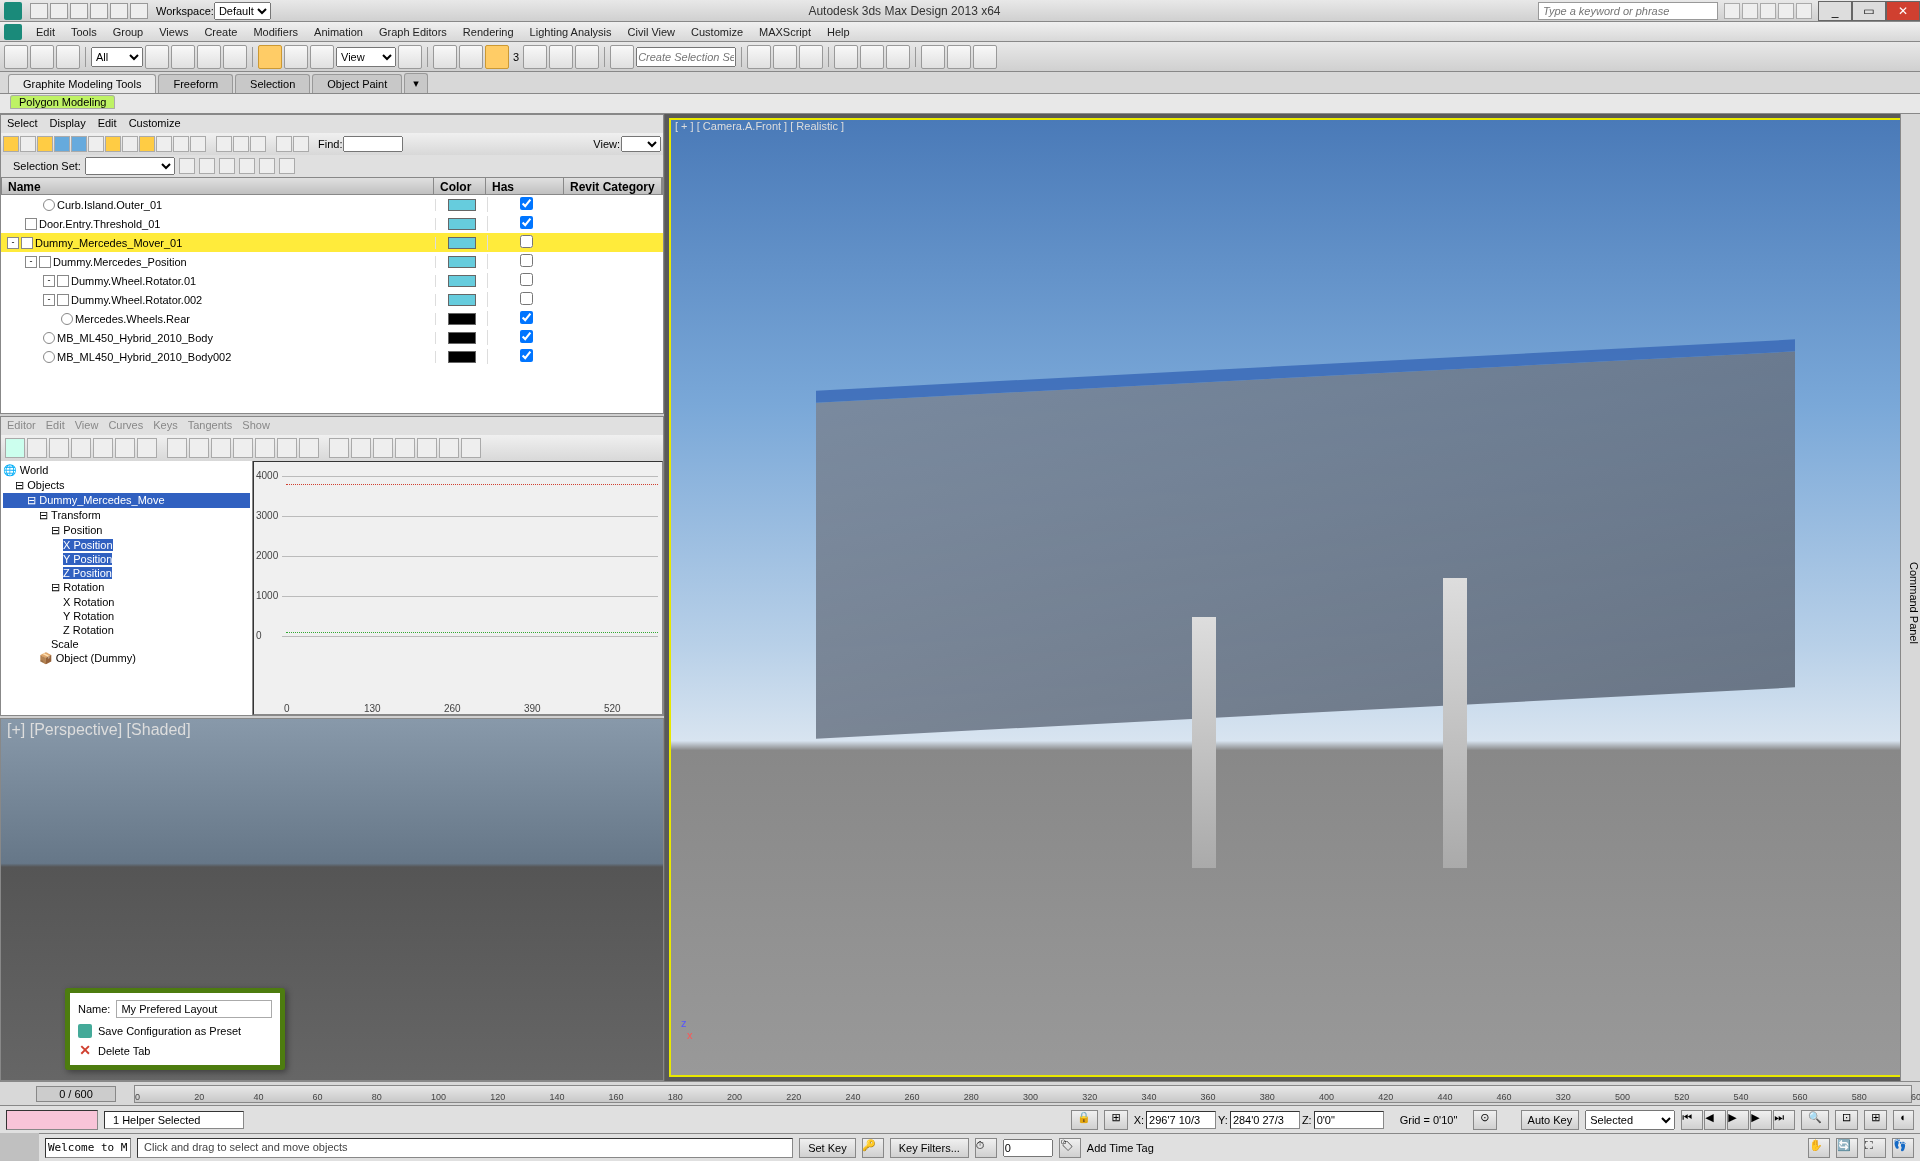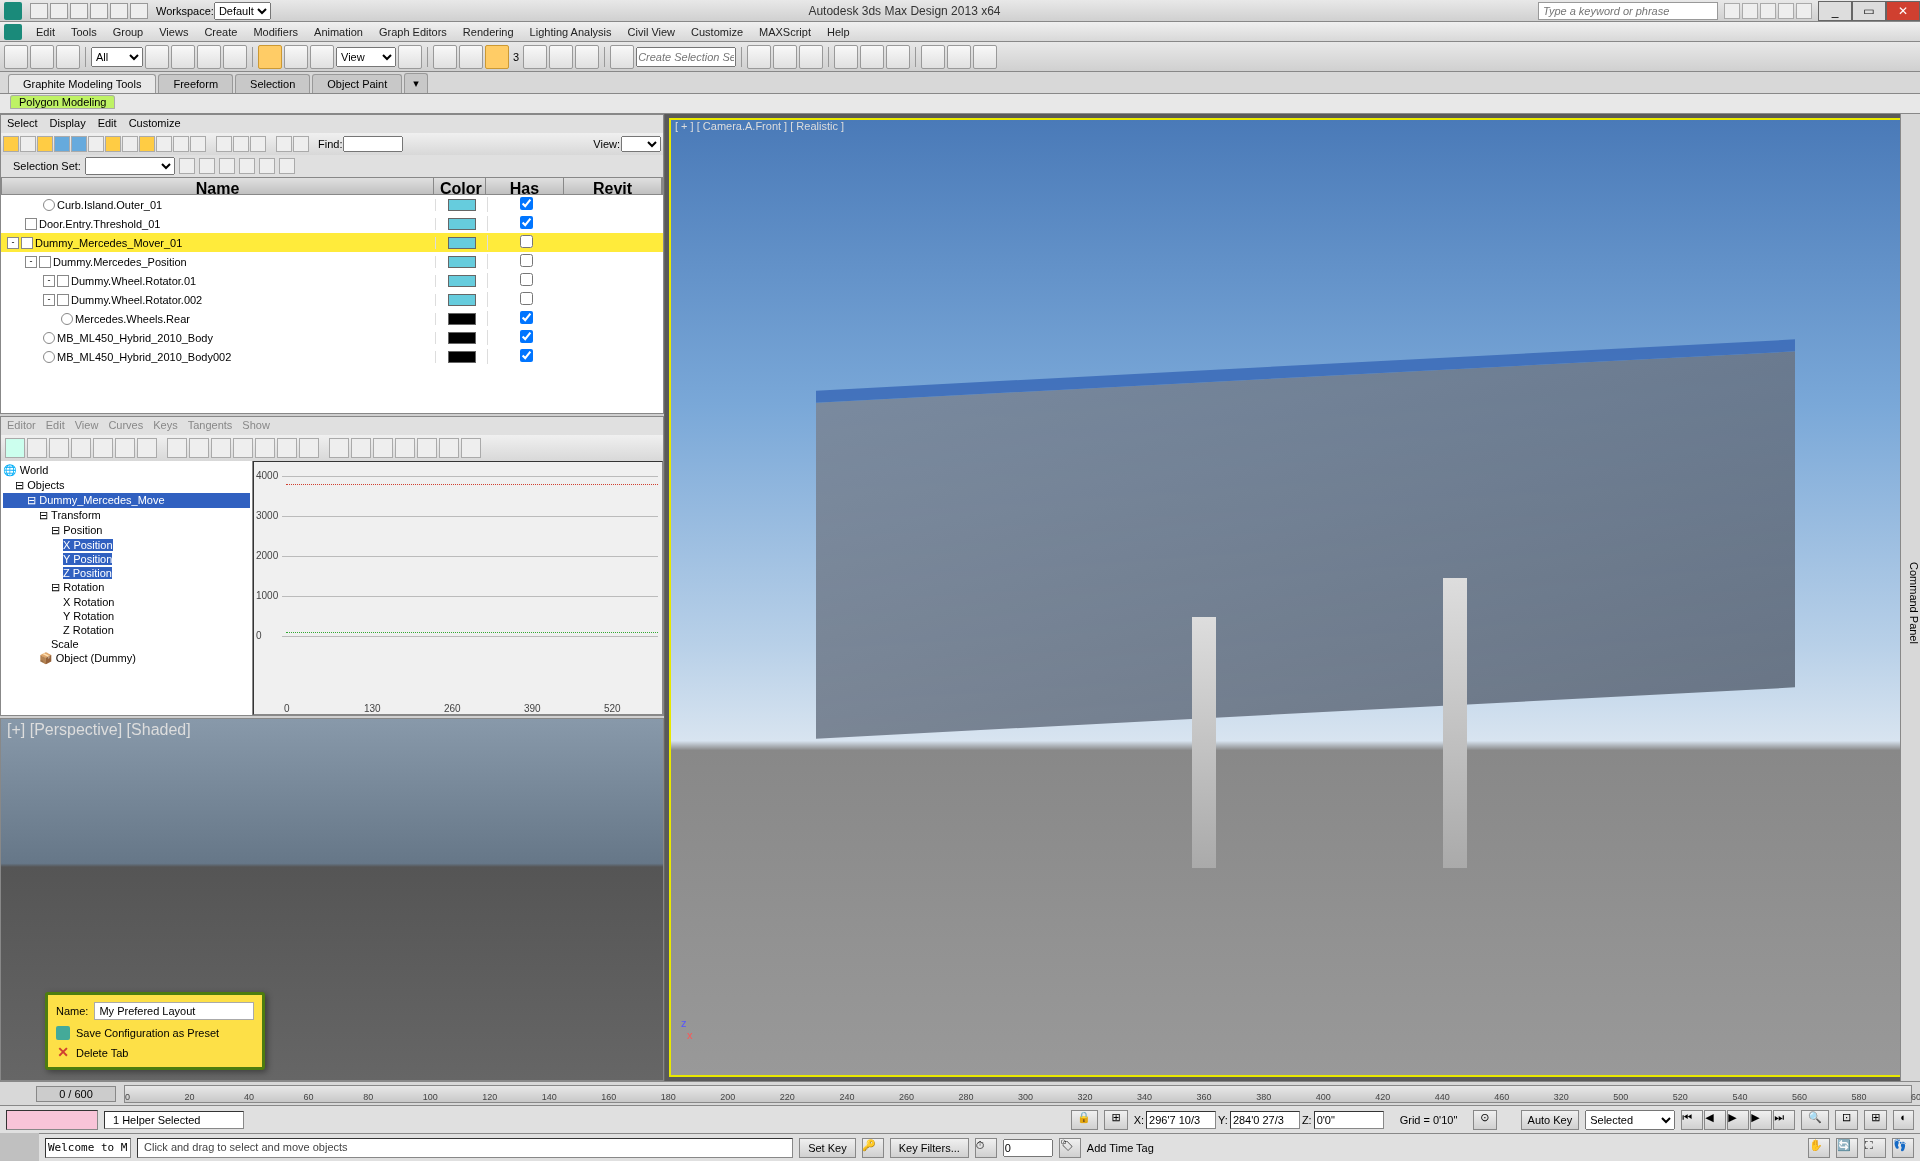--- a/index.html
+++ b/index.html
@@ -51,21 +51,21 @@
 .scene-menus { height: 18px; display: flex; padding: 2px 6px; gap: 12px; font-size: 11px; background: #e0e0e0; }
 .scene-toolbar { height: 22px; background: linear-gradient(#f0f0f0,#d8d8d8); display: flex; align-items: center; gap: 1px; padding: 0 2px; }
 .scene-toolbar .btn { width: 16px; height: 16px; border: 1px solid #aaa; background: #eee; }
 .scene-toolbar .btn.blue { background: #66aadd; }
 .scene-toolbar .btn.yellow { background: #ffcc44; }
 .scene-toolbar input { width: 60px; height: 16px; }
 .scene-selset { height: 22px; background: #e0e0e0; display: flex; align-items: center; padding: 0 12px; gap: 4px; font-size: 11px; }
 .scene-selset select { width: 90px; height: 18px; }
 .scene-selset .btn { width: 16px; height: 16px; border: 1px solid #aaa; background: #eee; }
 .scene-header { height: 18px; background: linear-gradient(#e0e0e0,#c0c0c0); display: flex; border: 1px solid #888; }
-.scene-header div { padding: 2px 6px; border-right: 1px solid #888; font-weight: bold; font-size: 16px; text-align: center; }
+.scene-header div { padding: 2px 6px; border-right: 1px solid #888; font-weight: bold; font-size: 12px; }
 .scene-header .name { flex: 1; }
 .scene-header .color { width: 52px; }
 .scene-header .hasmat { width: 78px; }
 .scene-header .revit { width: 98px; }
 .scene-list { flex: 1; background: #fff; overflow: hidden; }
 .scene-row { height: 19px; display: flex; align-items: center; font-size: 11px; }
 .scene-row .rname { flex: 1; display: flex; align-items: center; padding-left: 4px; gap: 2px; overflow: hidden; }
 .scene-row .indent { display: inline-block; }
 .scene-row .tree-icon { width: 12px; height: 12px; border: 1px solid #888; background: #fff; display: inline-flex; align-items: center; justify-content: center; font-size: 9px; line-height: 1; }
 .scene-row .obj-icon { width: 12px; height: 12px; border: 1px solid #888; border-radius: 6px; background: #fff; }
@@ -90,42 +90,42 @@
 .curve-graph .xlabel { position: absolute; bottom: 0px; font-size: 10px; color: #444; }
 .curve-graph .hline { position: absolute; left: 28px; right: 4px; height: 1px; background: #bbb; }
 .curve-graph .redline { position: absolute; left: 32px; right: 4px; height: 1px; border-top: 1px dotted #d04030; }
 
 
 .persp-panel { flex: 1; background: #333; border: 1px solid #888; position: relative; margin-top: 2px; overflow: hidden; }
 .persp-panel .vlabel { position: absolute; top: 2px; left: 6px; font-size: 16px; color: #ddd; }
 .persp-scene { position: absolute; inset: 0; background: linear-gradient(#8899aa 0%, #667788 40%, #555 41%, #666 100%); }
 
 
-.ctxmenu { position: absolute; left: 44px; bottom: 10px; width: 220px; background: #fde047; border: 3px solid #4d7c0f; box-shadow: 2px 2px 6px rgba(0,0,0,0.4); border-radius: 3px; padding: 4px; z-index: 100; }
+.ctxmenu { position: absolute; left: 64px; bottom: 10px; width: 220px; background: #ffffff; border: 5px solid #4d7c0f; box-shadow: 2px 2px 6px rgba(0,0,0,0.4); border-radius: 3px; padding: 4px; z-index: 100; }
 .ctxmenu .row { display: flex; align-items: center; padding: 3px 4px; gap: 6px; font-size: 11px; }
 .ctxmenu input { flex: 1; height: 18px; border: 1px solid #aaa; padding: 0 4px; }
 .ctxmenu .icon { width: 14px; height: 14px; }
 .ctxmenu .icon.save { background: #4a9; border-radius: 2px; }
 .ctxmenu .icon.del { color: #d04030; font-weight: bold; font-size: 14px; text-align: center; line-height: 12px; }
 
 
 .rightcol .yellowframe { position: absolute; inset: 4px; border: 2px solid #e8e800; }
 .rightcol .vlabel { position: absolute; top: 6px; left: 10px; font-size: 11px; color: #ddd; z-index: 2; }
 .rightcol .sky { position: absolute; inset: 6px; background: linear-gradient(180deg, #4a7ab8 0%, #7aa8d8 30%, #b8d0e8 55%, #d8e4f0 65%, #888 66%, #999 100%); }
 .rightcol .axis { position: absolute; left: 16px; bottom: 40px; font-size: 11px; z-index: 3; }
 .rightcol .axis .z { color: #55f; }
 .rightcol .axis .x { color: #f55; }
 .rightcol .canopy { position: absolute; left: 12%; top: 26%; width: 78%; height: 36%; background: linear-gradient(160deg, #7a8595, #5a6575); transform: skewY(-3deg); opacity: 0.85; border-top: 12px solid #3a6ab8; }
 .rightcol .pillar { position: absolute; width: 24px; background: linear-gradient(#ddd,#aaa); }
 
 
 .cmdpanel { position: absolute; right: 0; top: 114px; bottom: 80px; width: 20px; background: #d8d8d8; border-left: 1px solid #888; writing-mode: vertical-rl; text-orientation: mixed; font-size: 11px; text-align: center; padding-top: 10px; }
 
 
-.timeline { position: absolute; left: 0; right: 0; bottom: 56px; height: 24px; background: #d8d8d8; display: flex; align-items: center; border-top: 1px solid #888; }
+.timeline { position: absolute; left: 0; right: 0; bottom: 56px; height: 24px; background: #d8d8d8; display: flex; align-items: center; border-top: 1px solid #888; gap: 10px; }
 .timeline .slider { flex: 0 0 80px; background: #ccc; border: 1px solid #888; text-align: center; font-size: 11px; margin-left: 36px; padding: 1px 0; }
 .timeline .track { flex: 1; height: 18px; background: linear-gradient(#e8e8e8,#c8c8c8); position: relative; margin: 0 8px; border: 1px solid #888; }
 .timeline .tick { position: absolute; bottom: 0; font-size: 9px; color: #444; }
 
 .statusbar { position: absolute; left: 0; right: 0; bottom: 28px; height: 28px; background: #e0e0e0; display: flex; align-items: center; gap: 6px; padding: 0 6px; border-top: 1px solid #888; }
 .statusbar .sel-info { background: #fff; border: 1px inset #888; padding: 2px 8px; font-size: 11px; flex: 0 0 auto; min-width: 140px; }
 .statusbar .pinkbox { width: 92px; height: 20px; background: #f8c4d8; border: 1px inset #888; }
 .statusbar .coord { display: flex; align-items: center; gap: 2px; font-size: 11px; }
 .statusbar .coord input { width: 70px; height: 18px; font-size: 11px; border: 1px inset #888; padding: 0 2px; }
 .statusbar .btn { height: 20px; padding: 0 6px; border: 1px solid #888; background: linear-gradient(#f0f0f0,#d0d0d0); font-size: 11px; }

